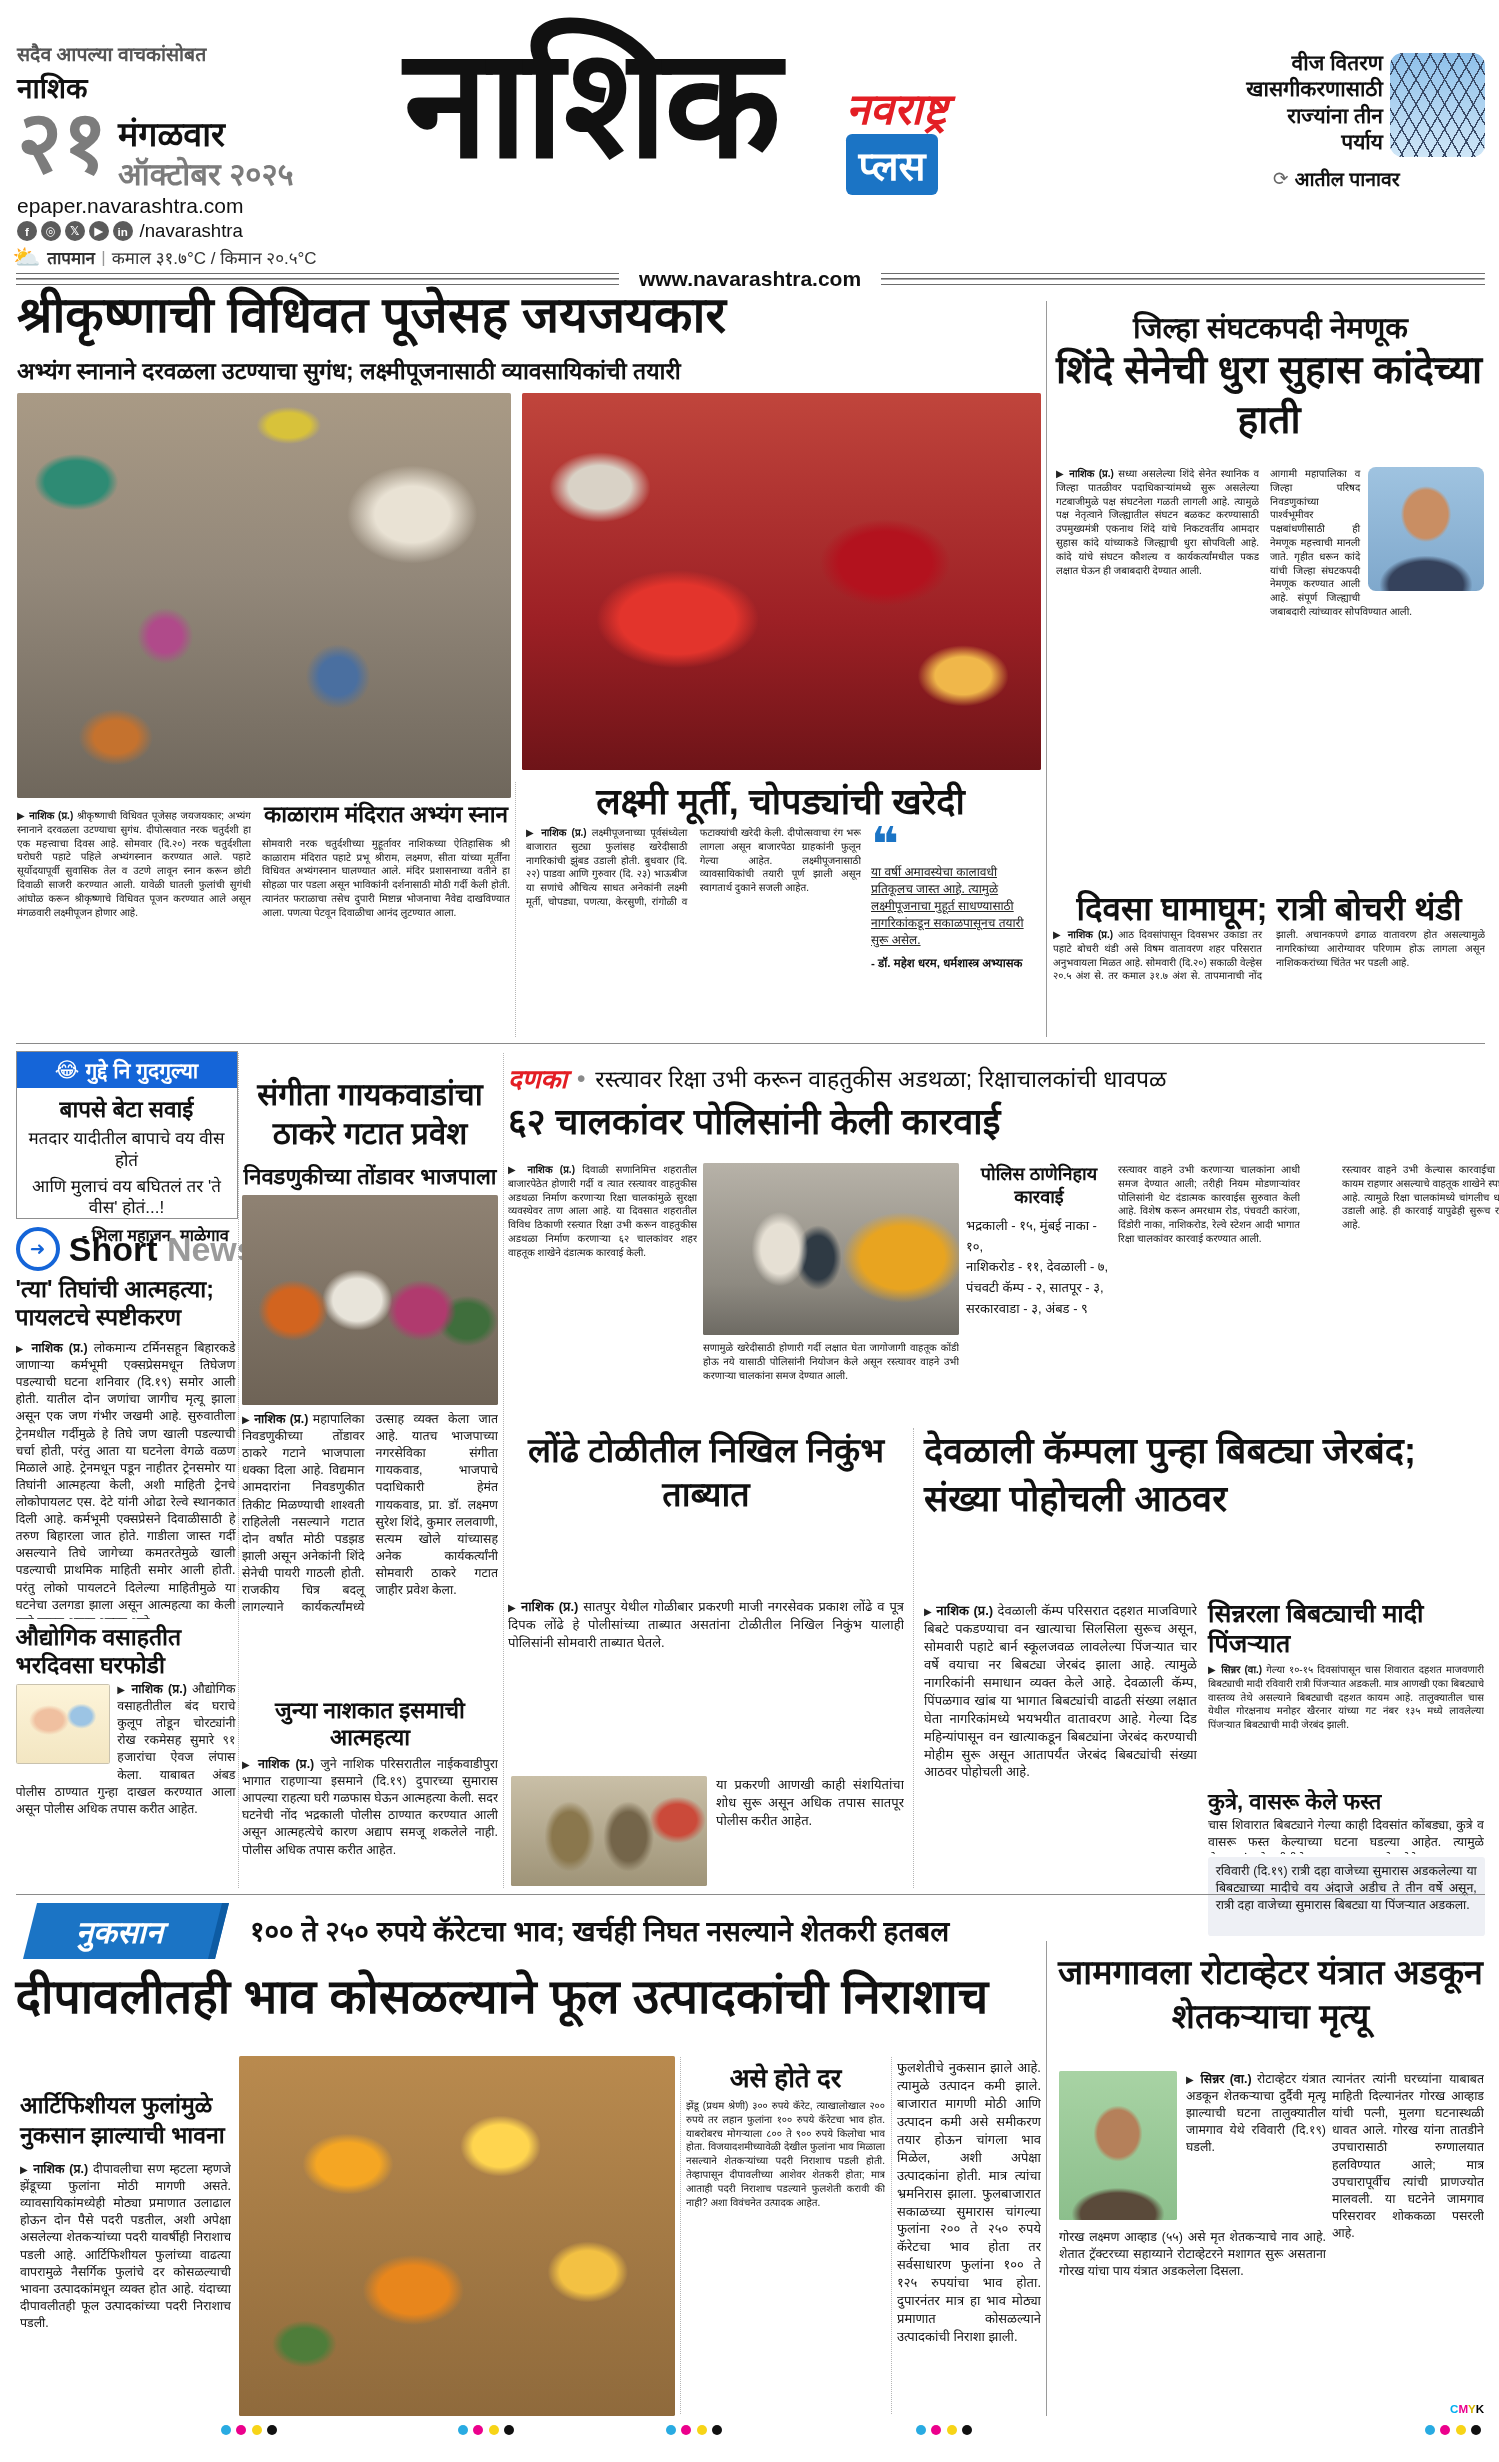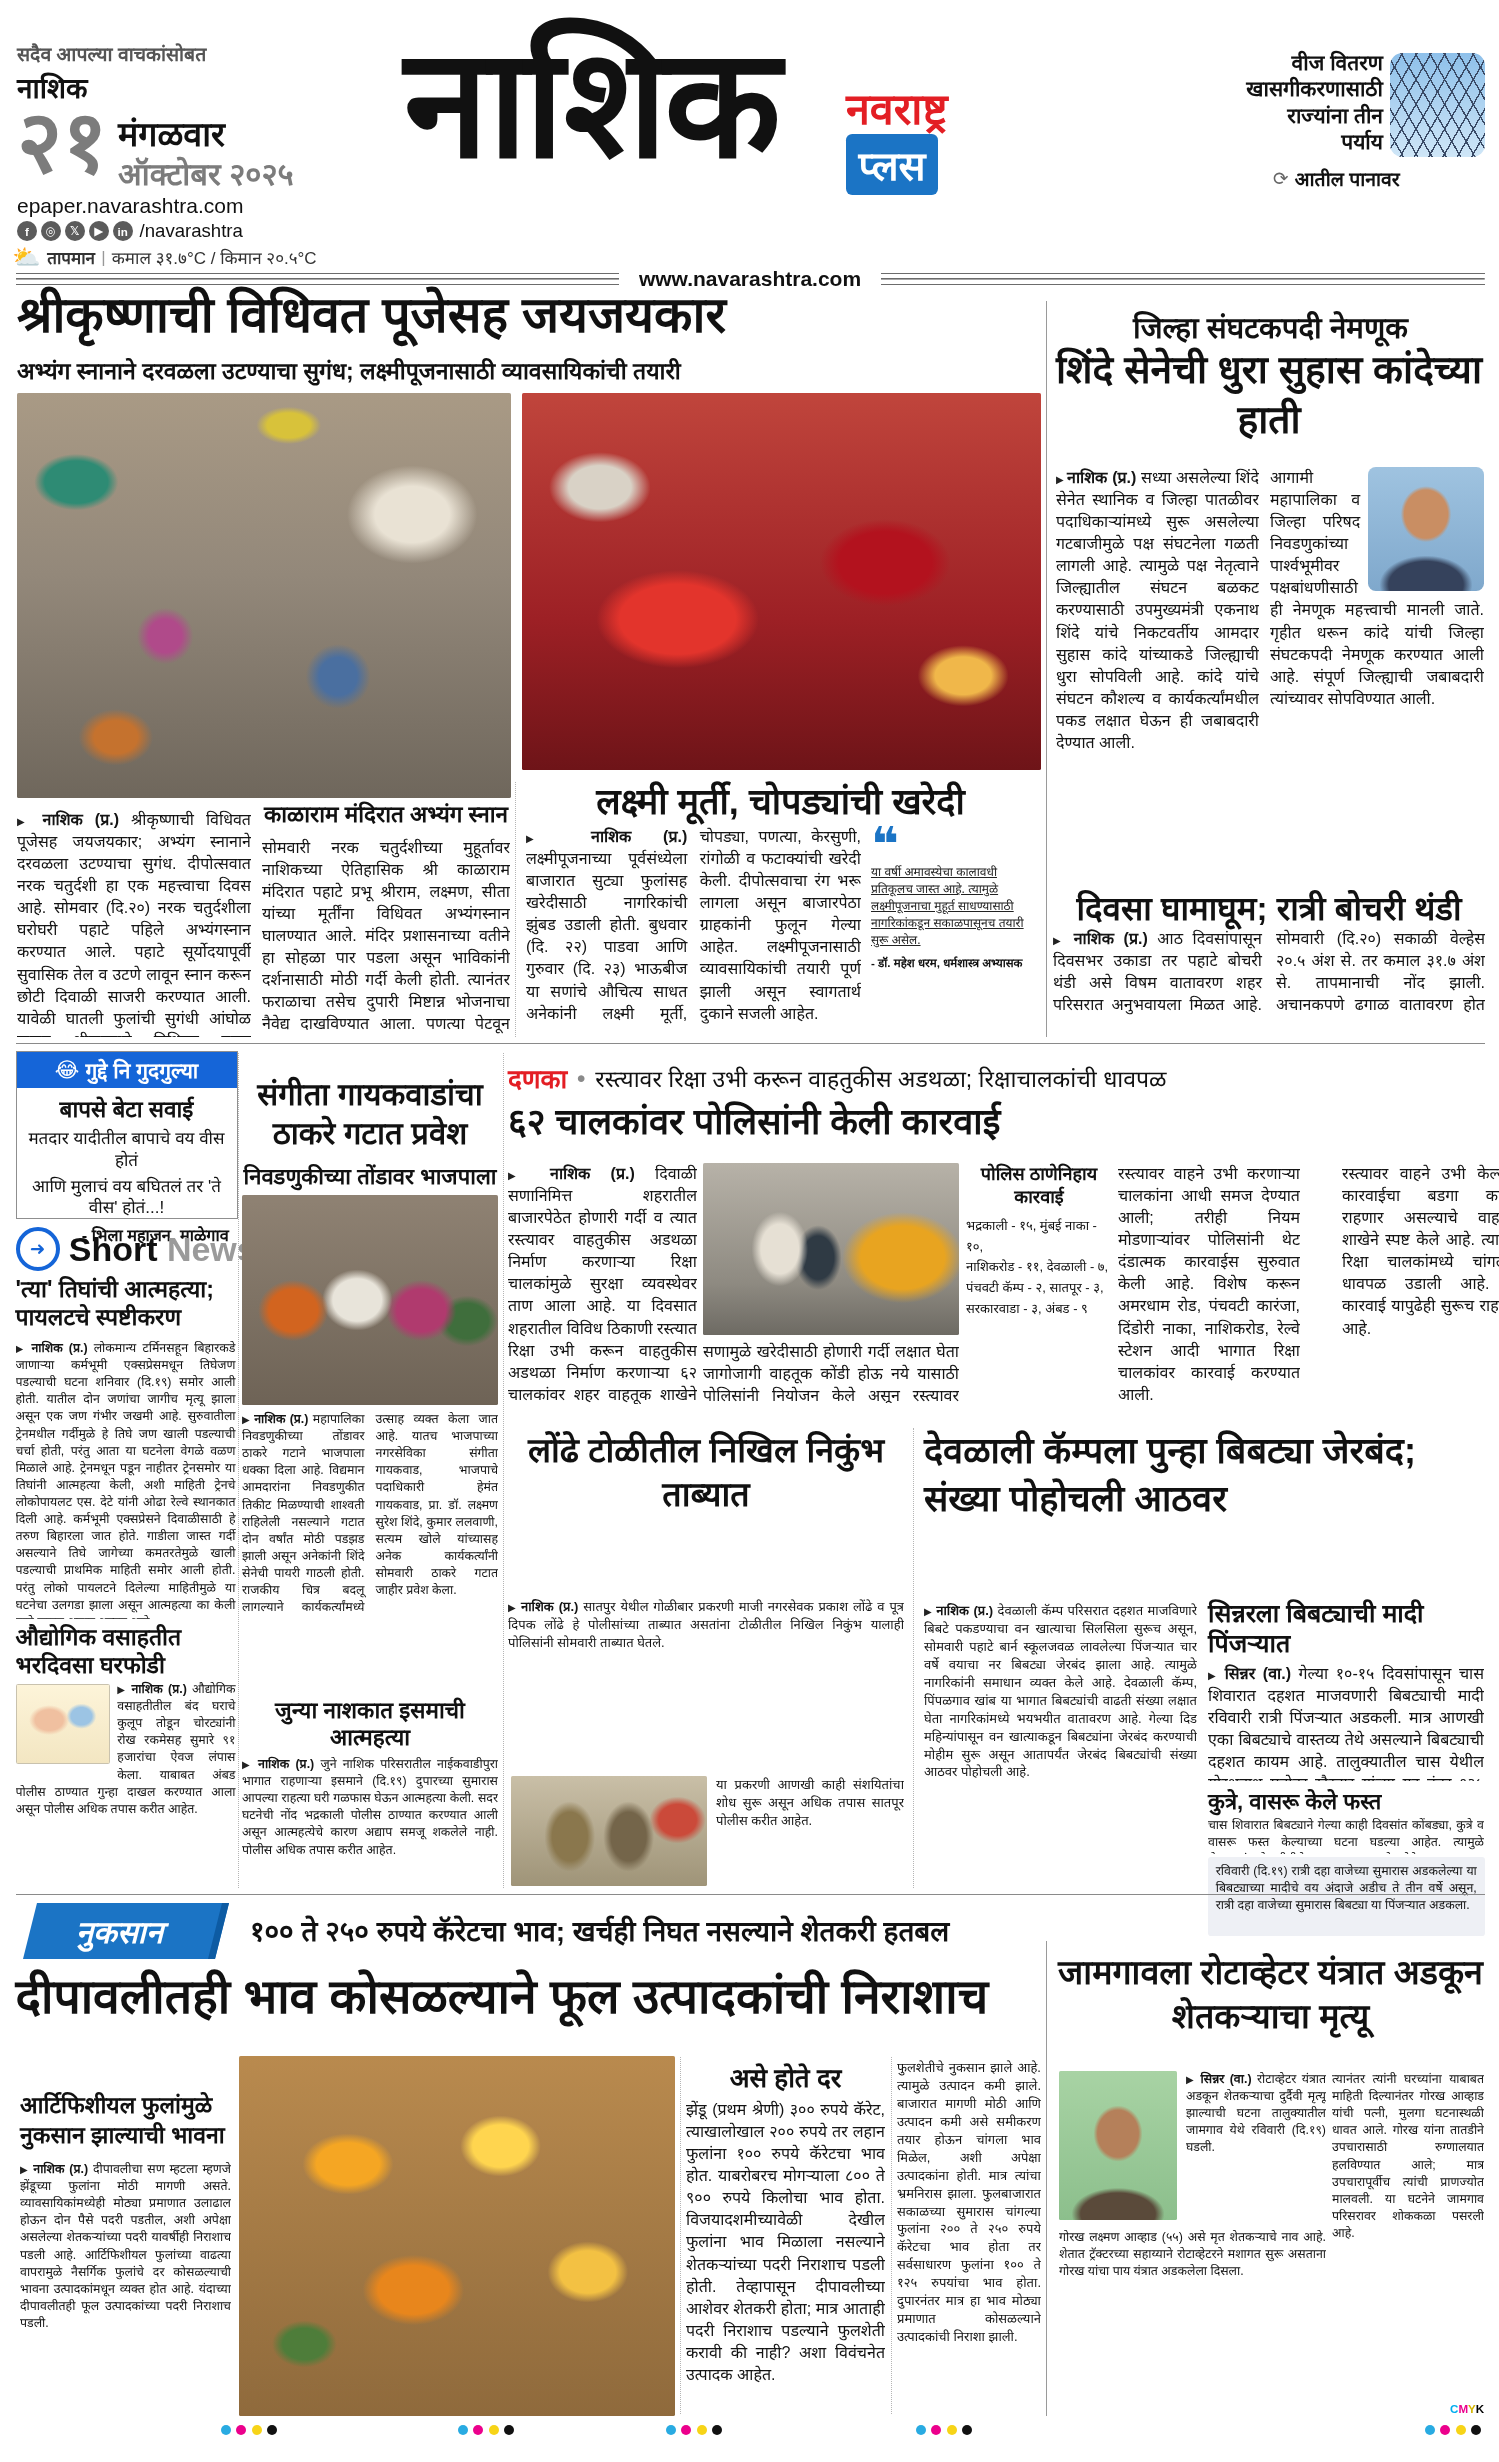--- a/index.html
+++ b/index.html
@@ -3,21 +3,21 @@
 <meta charset="utf-8">
 <style>
   html,body{margin:0;padding:0;background:#e8e8e8;}
   .page{position:relative;width:1500px;height:2462px;background:#ffffff;margin:0 auto;
         font-family:"Liberation Sans","DejaVu Sans",sans-serif;color:#111;overflow:hidden;}
   .abs{position:absolute;}
   .clip{overflow:hidden;}
   .center{text-align:center;}
   .right{text-align:right;}
   .just{text-align:justify;}
-  .body{font-size:16px;line-height:1.38;color:#141414;}
+  .body{font-size:10px;line-height:1.38;color:#141414;}
   .byline-b{font-weight:800;}
   .byline-b::before{content:"▶  ";font-size:10px;color:#222;}
   .vr-dot{border-left:1.6px dotted #b5b5b5;width:0;}
   .vr-sol{border-left:1.6px solid #9a9a9a;width:0;}
   .hr{border-top:1.6px solid #8a8a8a;height:0;}
   .tripleline{height:10px;border-top:1.6px solid #6c6c6c;border-bottom:1.6px solid #6c6c6c;
       background:linear-gradient(#6c6c6c,#6c6c6c) center/100% 1.6px no-repeat;flex:1;}
   .ph{background:#cfcac0;border-radius:1.6px;}
   .ph-street{background:
       radial-gradient(70px 47px at 12% 22%,#2e8b74 0 45%,transparent 60%),
@@ -66,21 +66,21 @@
       linear-gradient(180deg,#a8d3a4 0%,#8cbf8c 100%);}
   .ph-cartoon{background:
       radial-gradient(31px 23px at 35% 45%,#f0c0a0 0 45%,transparent 65%),
       radial-gradient(23px 19.4px at 70% 40%,#9cc4e4 0 45%,transparent 65%),
       linear-gradient(180deg,#fdf4d9 0%,#f3e6c2 100%);border:0.8px solid #c9c2ae;}
   .ph-tower{background:
       repeating-linear-gradient(60deg,transparent 0 11px,#3a4a66 11px 12.4px),
       repeating-linear-gradient(-60deg,transparent 0 11px,#3a4a66 11px 12.4px),
       linear-gradient(180deg,#8ec0ea 0%,#cfe6f7 100%);border-radius:12.4px;}
   .h900{font-weight:900;}
-  .red{color:#e31e24;}
+  .red{color:#e31e24;font-style:italic;}
   .gray{color:#7c7c7c;}
   .joke-box{border:1.6px solid #8f8f8f;background:#fff;}
   .joke-head{background:#1565d8;color:#fff;font-weight:800;font-size:21px;
      display:flex;align-items:center;justify-content:center;gap:6.2px;height:36px;}
   .soc{display:inline-flex;width:20px;height:20px;border-radius:50%;background:#5b5b5b;color:#fff;
      font-size:11.6px;font-weight:700;align-items:center;justify-content:center;margin-right:3.9px;}
   .sn-ico{display:inline-flex;width:36px;height:36px;border-radius:50%;border:4.7px solid #1565d8;
      color:#1565d8;font-size:18.6px;font-weight:900;align-items:center;justify-content:center;}
   .quote-mark{font-size:48px;line-height:.8;color:#1b74c5;font-weight:900;}
   .d-box-lines{white-space:pre-line;}

